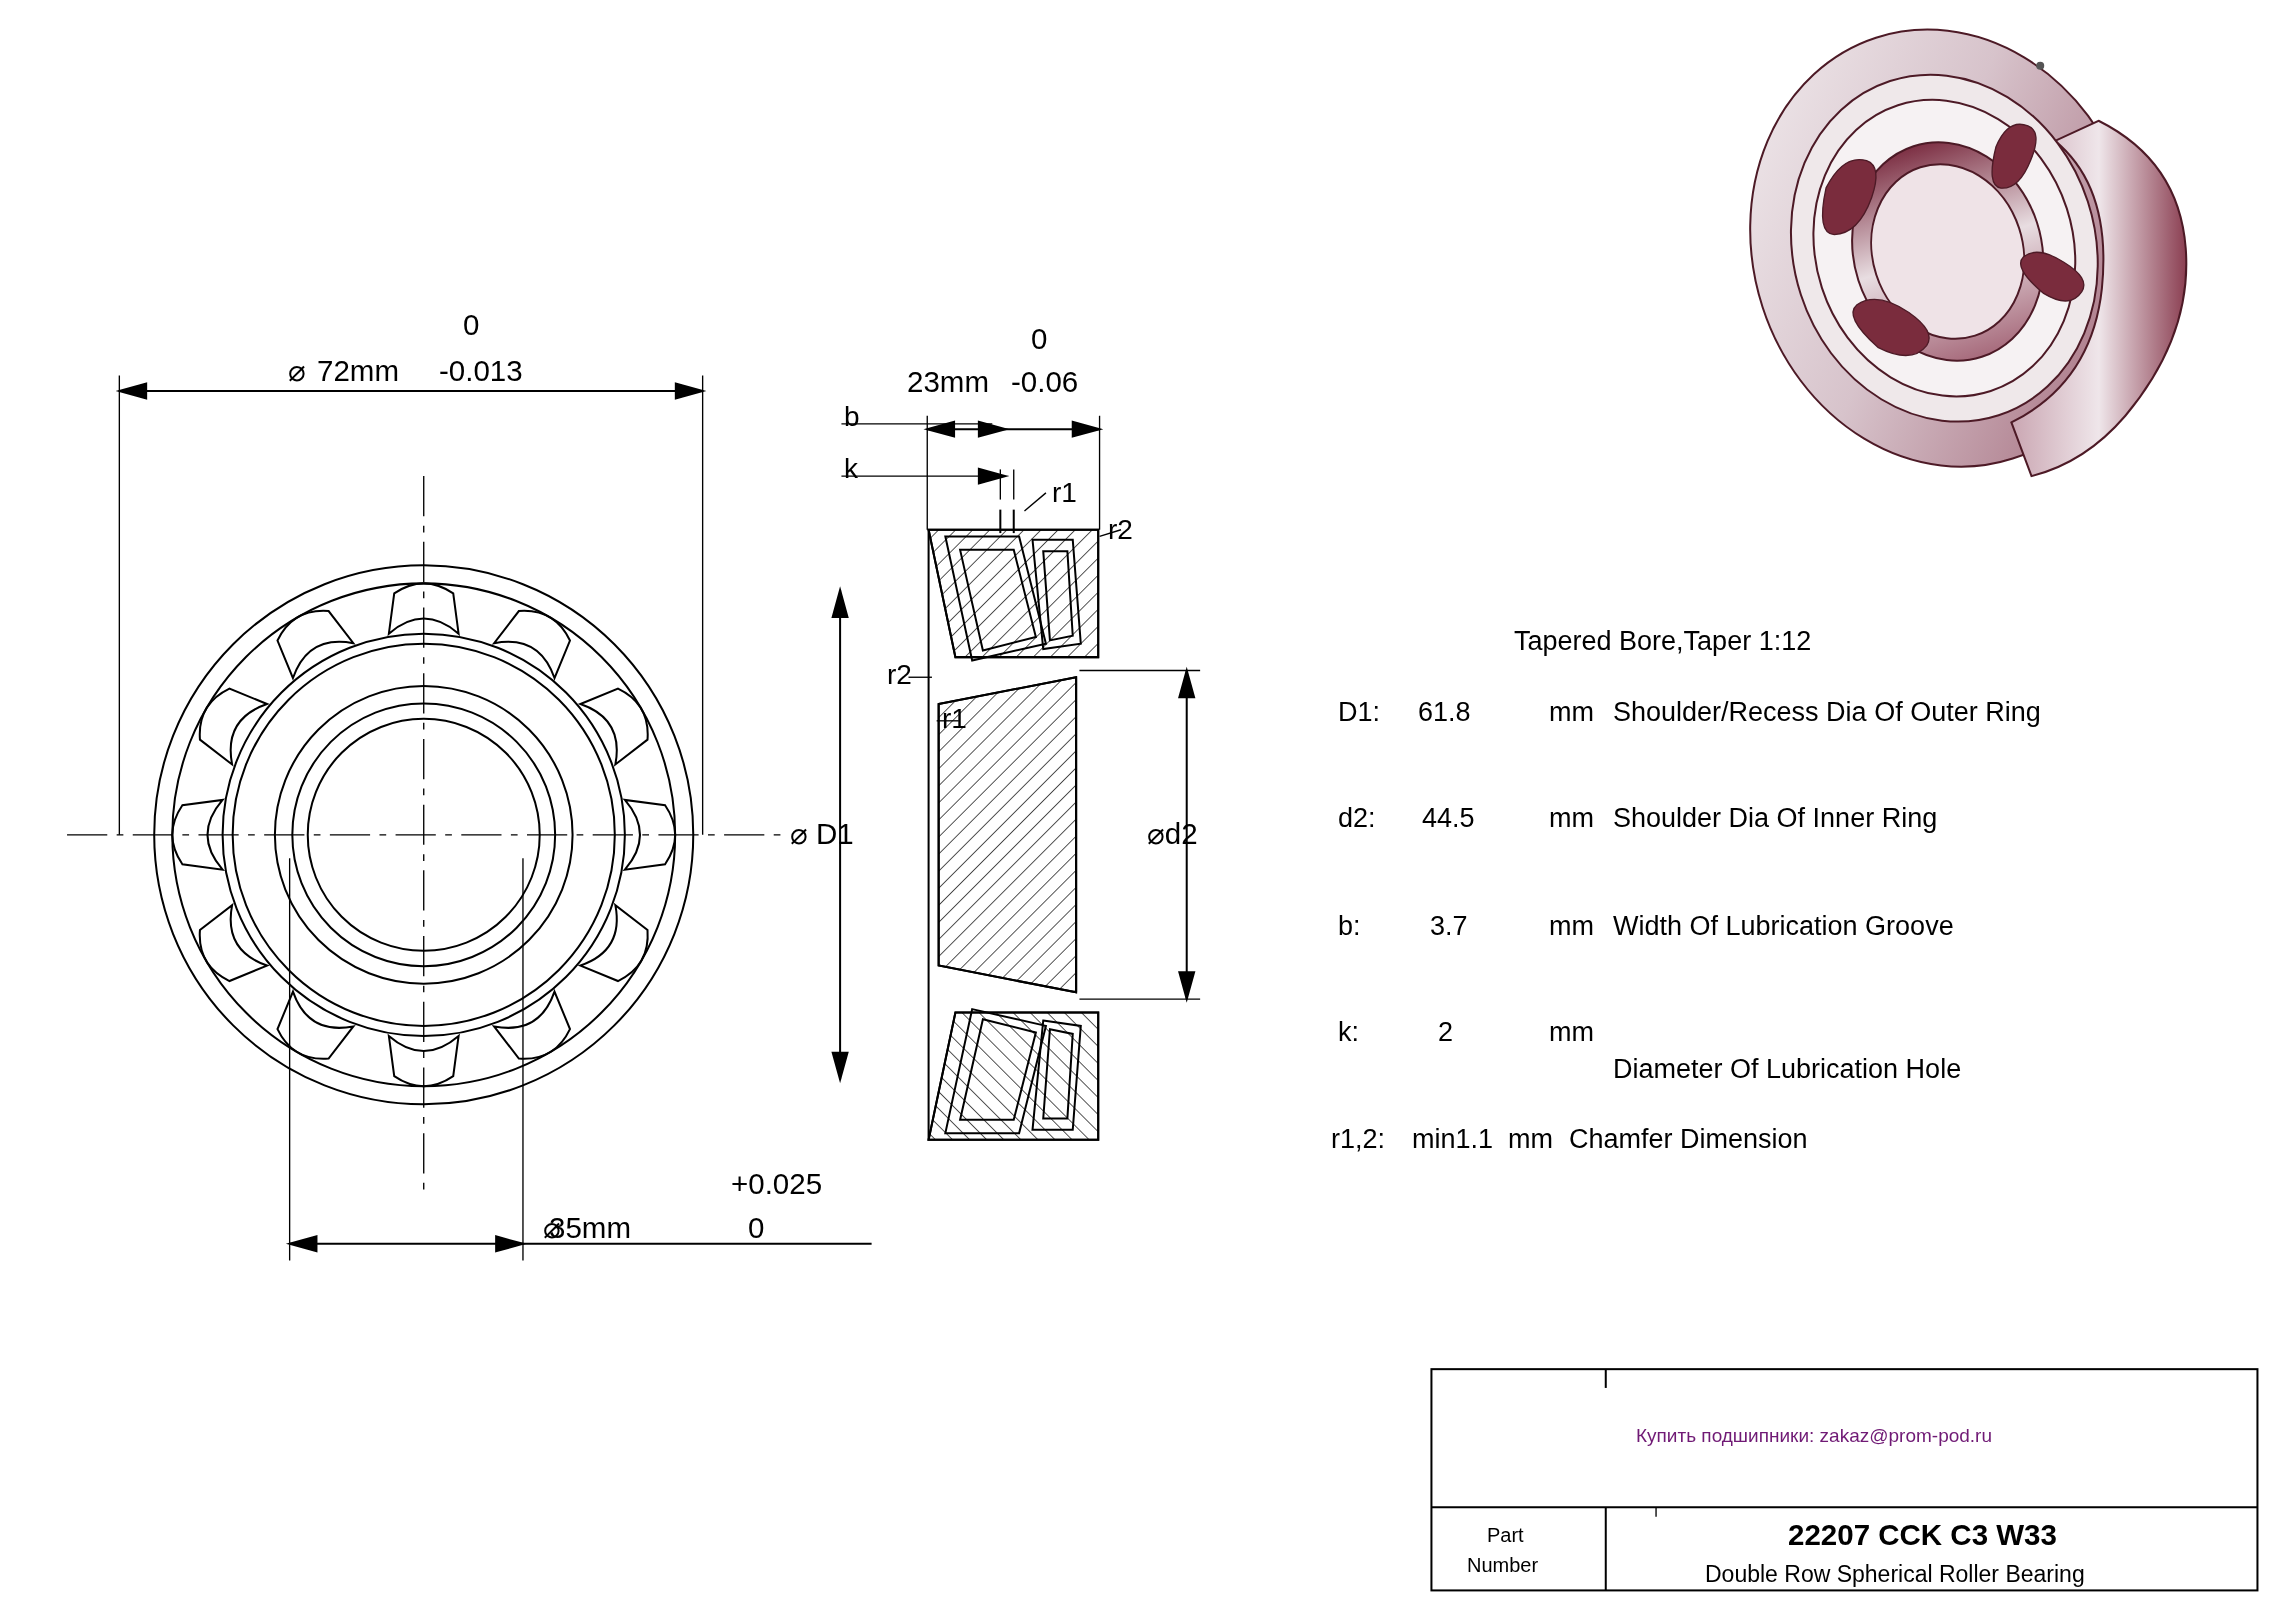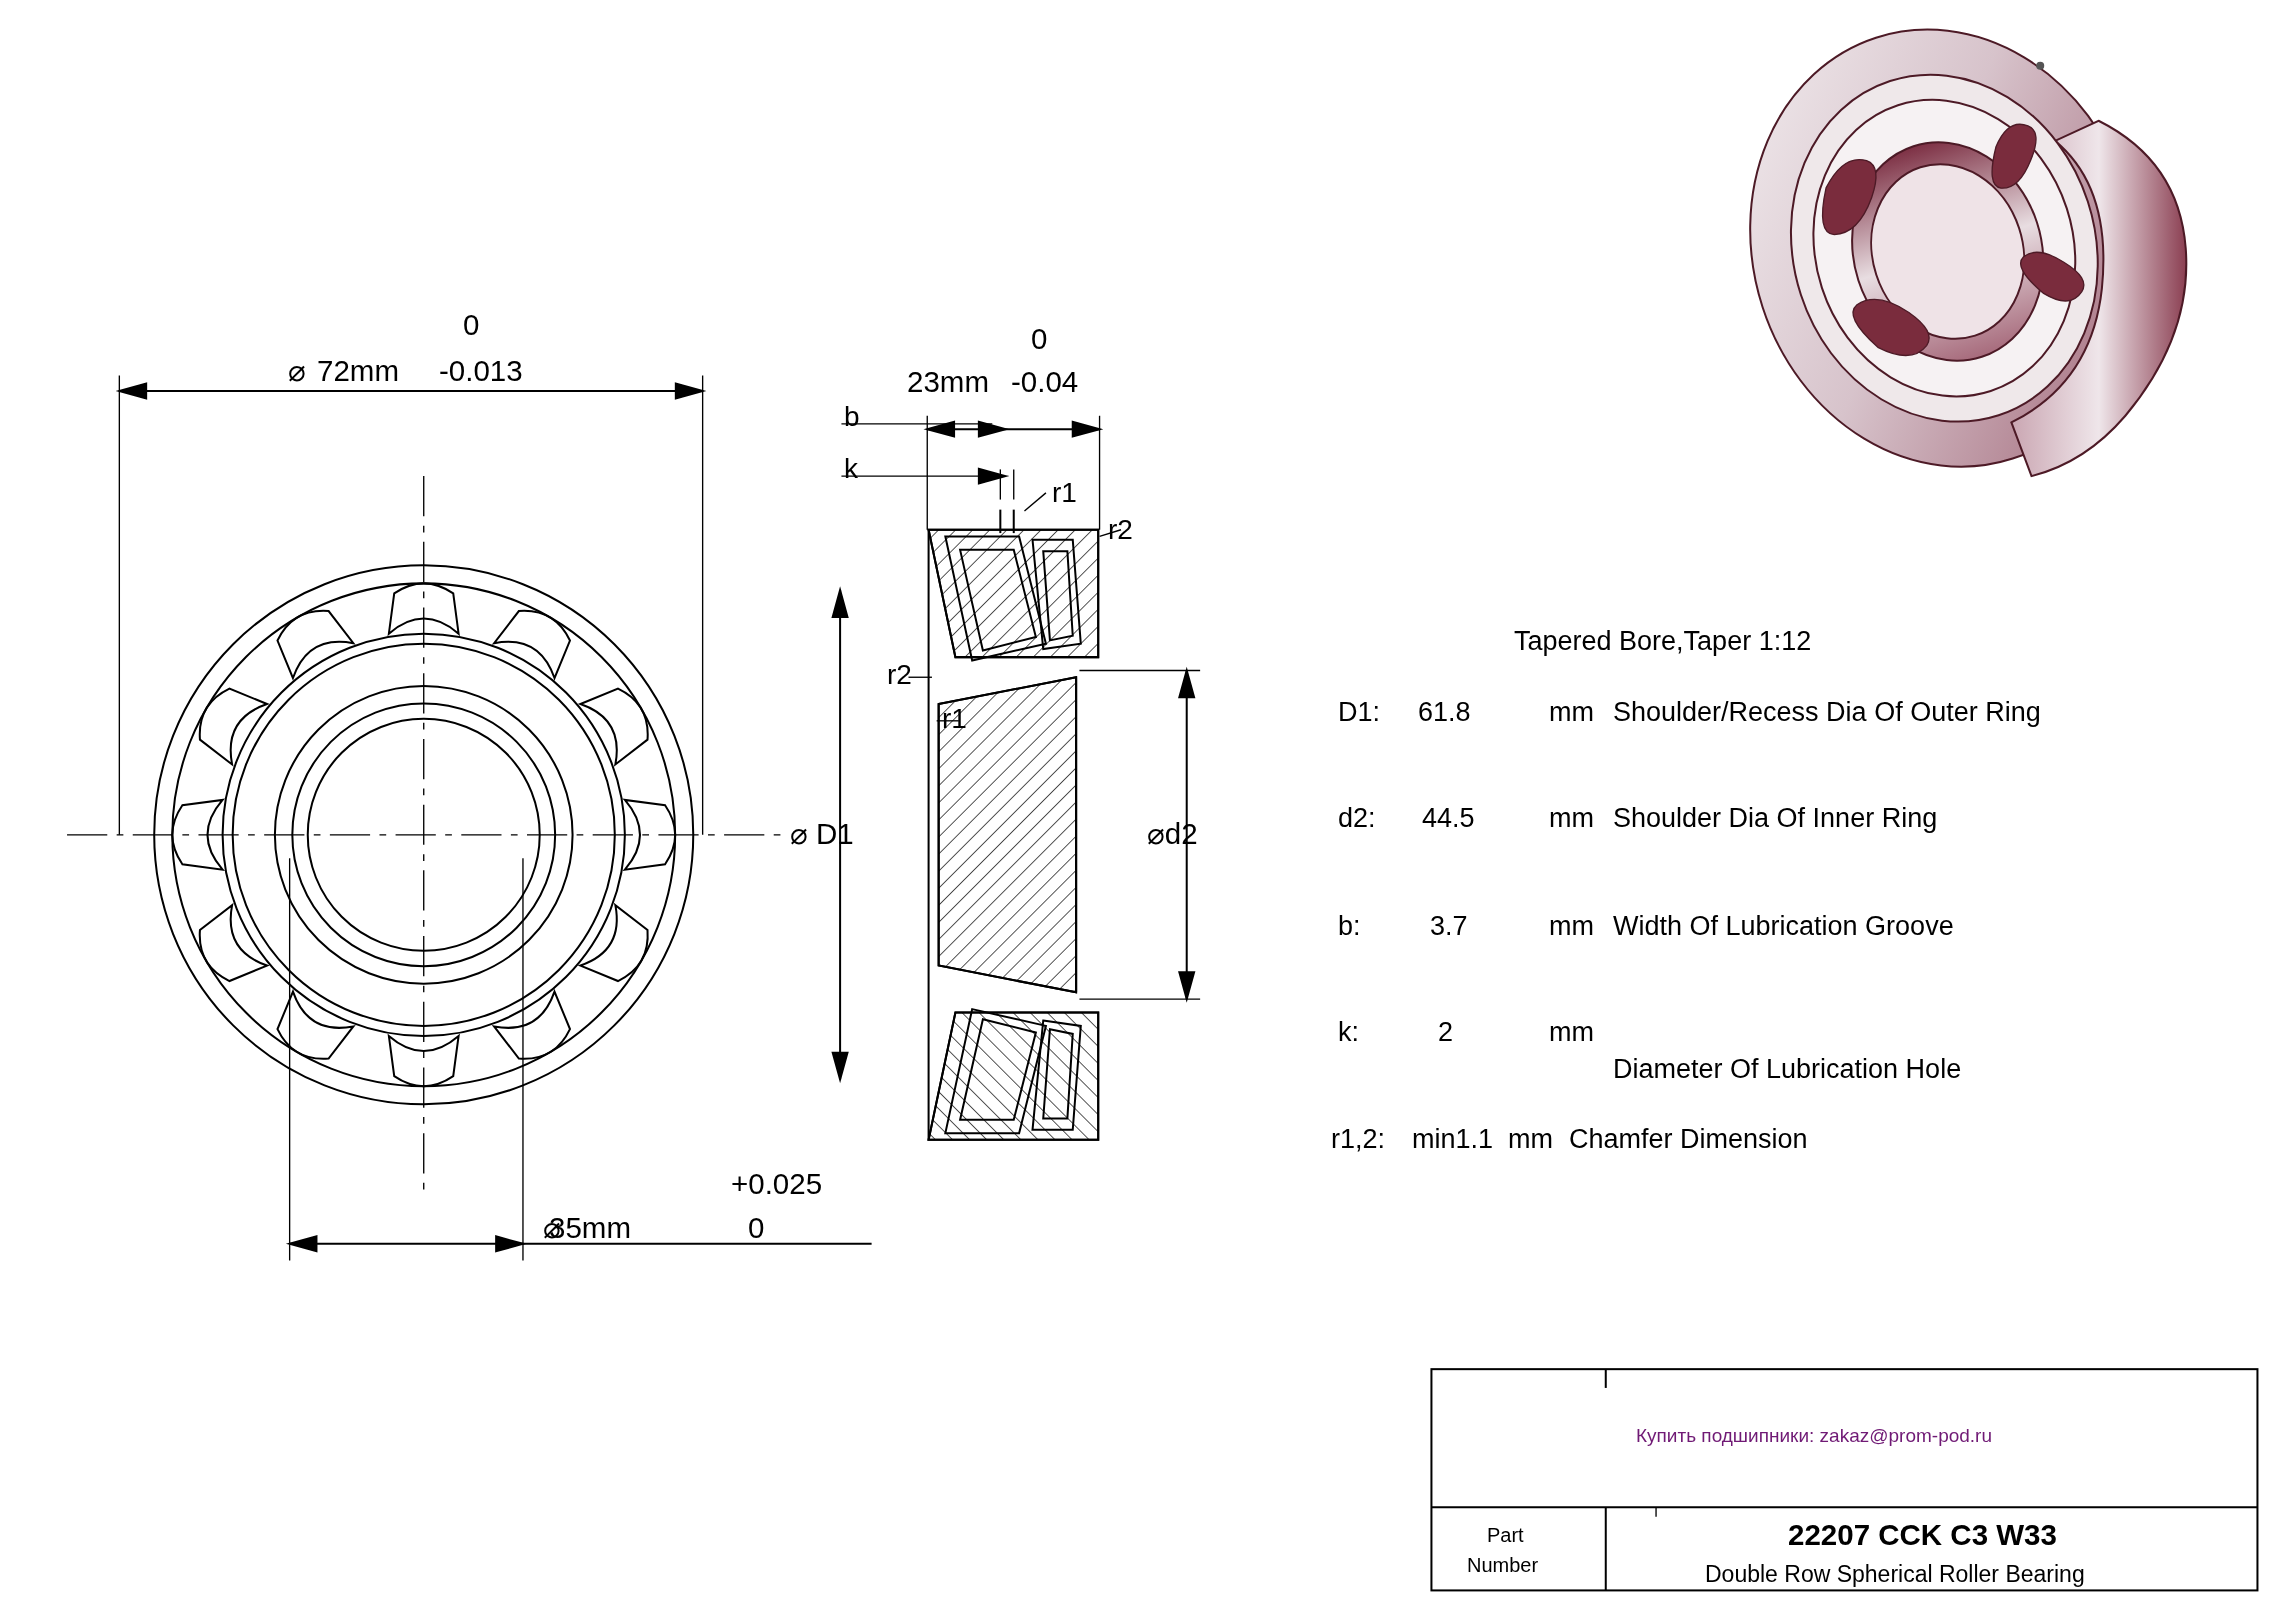--- a/index.html
+++ b/index.html
@@ -234,21 +234,21 @@
 <div class="txt dim" style="left:317px;top:354px;">72mm</div>
 <div class="txt dim" style="left:439px;top:354px;">-0.013</div>
 
 <div class="txt dim" style="left:731px;top:1167px;">+0.025</div>
 <div class="txt dim" style="left:543px;top:1211px;">⌀</div>
 <div class="txt dim" style="left:549px;top:1211px;">35mm</div>
 <div class="txt dim" style="left:748px;top:1211px;">0</div>
 
 <div class="txt dim" style="left:1031px;top:322px;">0</div>
 <div class="txt dim" style="left:907px;top:365px;">23mm</div>
-<div class="txt dim" style="left:1011px;top:365px;">-0.04</div>
+<div class="txt dim" style="left:1011px;top:365px;">-0.06</div>
 
 <div class="txt lbl" style="left:844px;top:401px;">b</div>
 <div class="txt lbl" style="left:844px;top:453px;">k</div>
 <div class="txt lbl" style="left:1052px;top:477px;">r1</div>
 <div class="txt lbl" style="left:1108px;top:514px;">r2</div>
 <div class="txt lbl" style="left:887px;top:659px;">r2</div>
 <div class="txt lbl" style="left:942px;top:703px;">r1</div>
 <div class="txt dim" style="left:790px;top:817px;">⌀ D1</div>
 <div class="txt dim" style="left:1147px;top:817px;">⌀d2</div>
 

